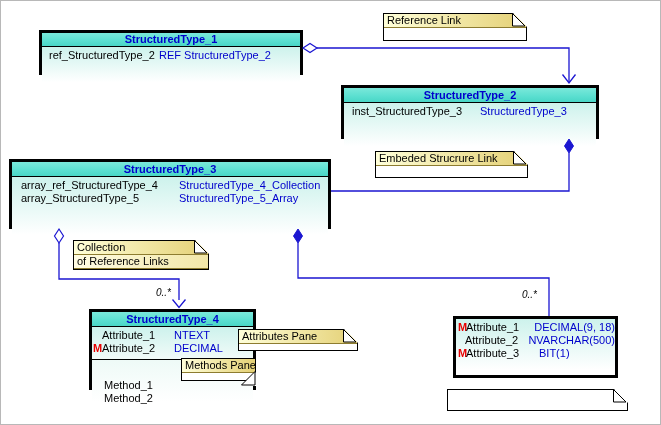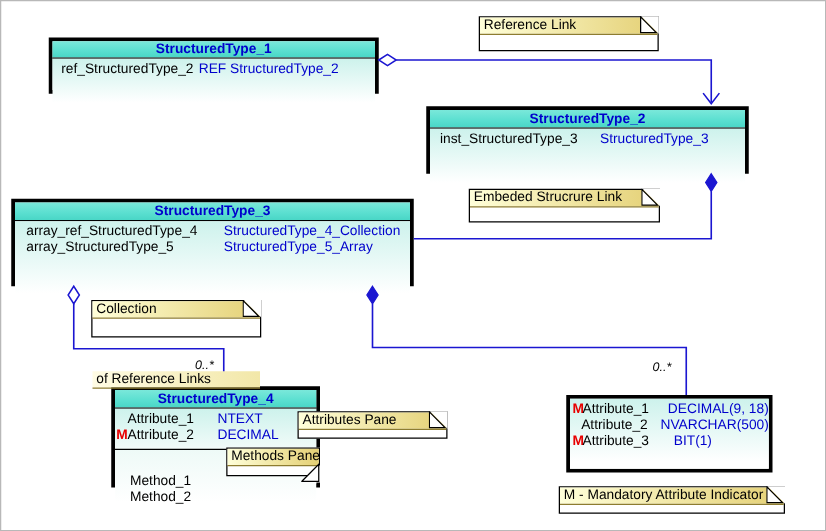--- a/index.html
+++ b/index.html
@@ -38,21 +38,21 @@
   .attr-sec{height:32px;background:linear-gradient(180deg,#cdf2ec 0%,#f2fbf9 100%);}
   .meth-sec{border-top:1px solid #000;background:linear-gradient(180deg,#eefaf7 0%,#ffffff 80%);height:33px;padding-top:19px;}
   .meth-sec .row{padding-left:12px;color:#000;}
   
   .note{position:absolute;border:1px solid #000;background:#fff;box-sizing:border-box;}
   .band{
     height:13px;line-height:13px;font-size:11px;color:#000;padding-left:3px;
     background:linear-gradient(90deg,var(--note-grad-start) 0%,var(--note-grad-end) 100%);
     border-bottom:1px solid #8d7c30;white-space:nowrap;
   }
-  .band.b2{background:linear-gradient(90deg,#fffce4 0%,#f2e7a8 100%);margin-top:42px;}
+  .band.b2{background:linear-gradient(90deg,#fffce4 0%,#f2e7a8 100%);}
   .fold{position:absolute;top:-1px;right:-1px;}
   .fold-br{position:absolute;bottom:-6px;right:-2px;}
   
   #wires{position:absolute;left:0;top:0;pointer-events:none;}
   .cline{fill:none;stroke:var(--line-blue);stroke-width:1.3;}
   .open-d{fill:#ffffff;stroke:var(--line-blue);stroke-width:1.2;}
   .fill-d{fill:var(--line-blue);stroke:var(--line-blue);stroke-width:1;}
   .card{position:absolute;font-size:10px;font-style:italic;color:#000;white-space:nowrap;}
 </style>
 </head>
@@ -194,20 +194,19 @@
 
   <div class="note" style="left:180px;top:357px;width:75px;height:23px">
     <div class="band">Methods Pane</div>
     <svg class="fold-br" width="16" height="16" viewBox="0 0 16 16">
       <path d="M0,17 L17,17 L17,0 Z" fill="#ffffff"></path>
       <path d="M0.5,15 L14,1.5 L14,15 Z" fill="#ffffff" stroke="#000000" stroke-width="1"></path>
     </svg>
   </div>
 
   <div class="note" style="left:446px;top:388px;width:181px;height:22px">
-    <div class="band">M - Mandatory Attribute Indicator</div>
     <svg class="fold" width="15" height="15" viewBox="0 0 15 15">
       <path d="M0,-1 L16,-1 L16,15 Z" fill="#ffffff"></path>
       <path d="M0.5,0.5 L13,13 L0.5,13 Z" fill="#ffffff" stroke="#000000" stroke-width="1"></path>
     </svg>
   </div>
 
 </div>
 
 </body></html>

